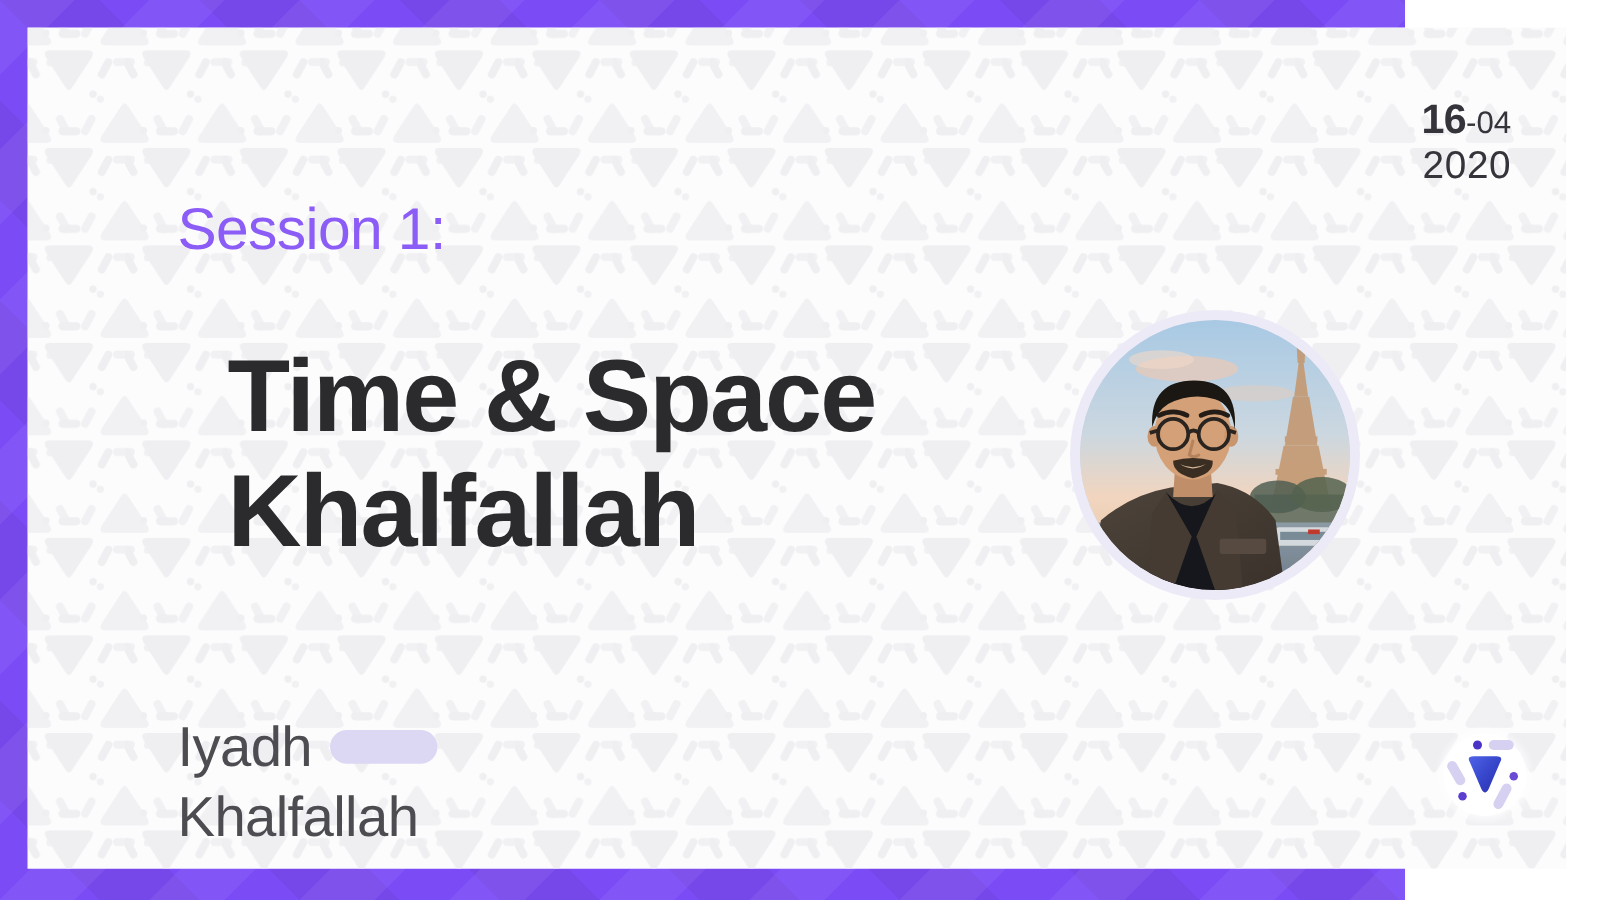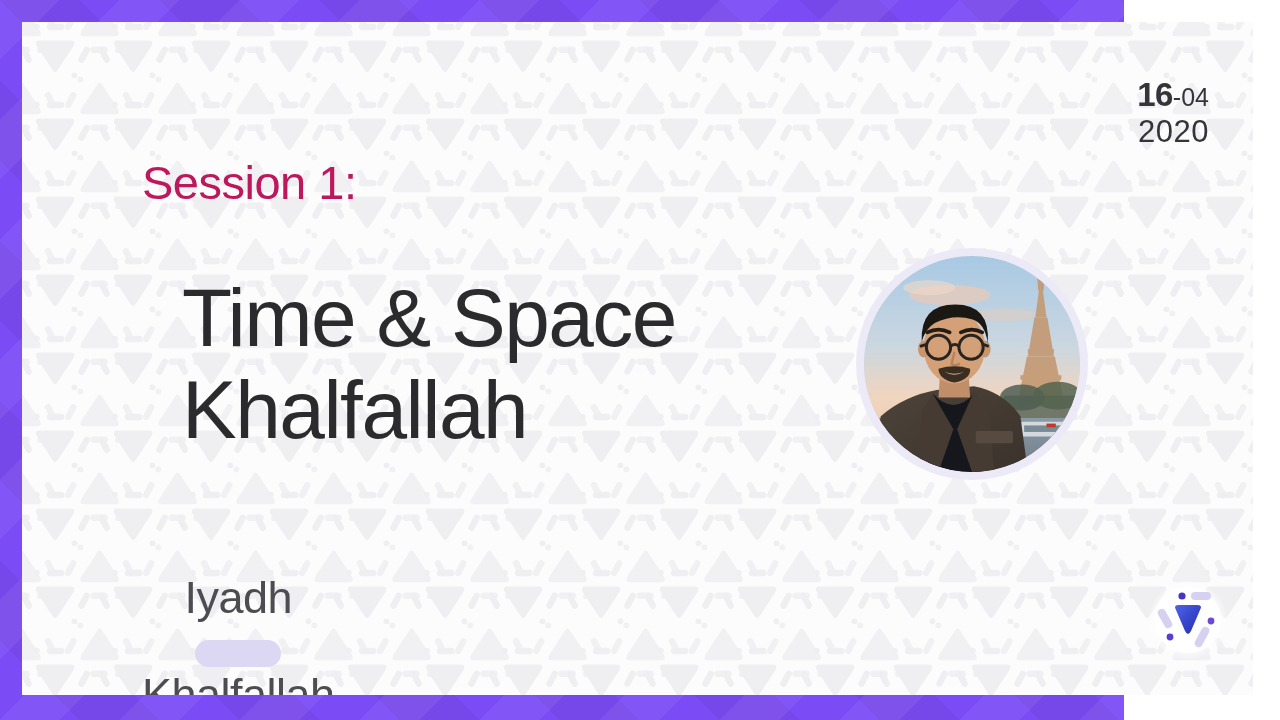--- a/index.html
+++ b/index.html
@@ -56,46 +56,46 @@
   #date-year {
     font-size:31px; font-weight:400; letter-spacing:0.5px;
     margin-top:3px;
   }
 
   
   #session-label {
     position:absolute;
     left:120px; top:133px;
     font-size:47px; font-weight:400;
-    color:#be185d;
+    color:#8b5cf6;
     letter-spacing:-0.5px;
   }
 
   
   #main-title {
     position:absolute;
     left:160px; top:250px;
     width:620px;
-    font-size:82px; font-weight:400;
+    font-size:82px; font-weight:700;
     color:#2B2B2E;
     line-height:1.12;
     letter-spacing:-1.5px;
   }
   #main-title .title-line { display:block; }
 
   
   #presenter {
     position:absolute;
     left:120px; top:548px;
     font-size:45px; font-weight:400;
     color:#4C4C51;
     line-height:1.24;
     letter-spacing:-0.5px;
   }
-  #presenter-line-1 { display:flex; align-items:center; gap:14px;flex-direction:column; }
+  #presenter-line-1 { display:flex; align-items:center; gap:14px; }
   #redaction-pill {
     display:inline-block;
     width:86px; height:27px;
     border-radius:14px;
     background:#DCD8F4;
   }
 
   
   #avatar {
     position:absolute;

